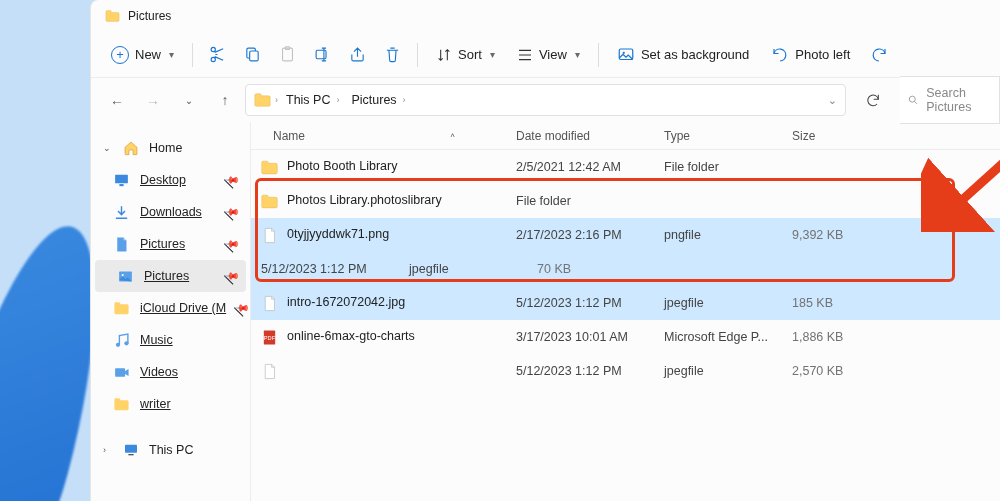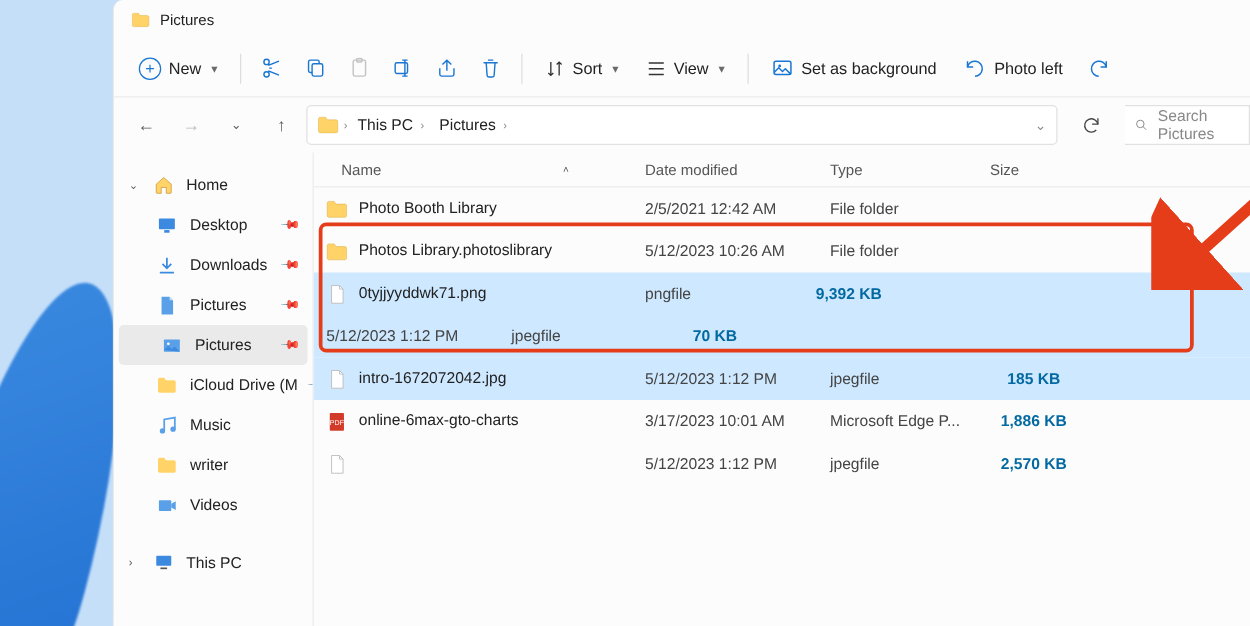--- a/index.html
+++ b/index.html
@@ -14,43 +14,43 @@
 .toolbar .divider { width:1px; height:24px; background:#ddd; margin:0 6px; }
 .plus-circle { width:18px; height:18px; border:1.4px solid #1976d2; border-radius:50%; display:flex; align-items:center; justify-content:center; color:#1976d2; font-size:13px; line-height:1; }
 .chev { font-size:10px; color:#6a6a6a; margin-left:2px; }
 .navrow { display:flex; align-items:center; height:44px; padding:0 10px; gap:4px; }
 .navrow .navbtn { width:32px; height:32px; display:flex; align-items:center; justify-content:center; color:#5a5a5a; font-size:14px; border-radius:4px; }
 .navrow .navbtn.disabled { color:#bbb; }
 .address { flex:1; display:flex; align-items:center; height:32px; border:1px solid #e1e1e1; border-radius:4px; padding:0 8px; font-size:12.5px; color:#222; gap:4px; background:#fff; }
 .address .part { display:flex; align-items:center; gap:6px; padding:2px 4px; }
 .address .chv { color:#888; font-size:9px; }
 .refresh { width:34px; height:32px; display:flex; align-items:center; justify-content:center; color:#444; margin:0 6px; }
-.search { width:100px; height:32px; border:1px solid #e1e1e1; border-left:none; display:flex; align-items:center; padding:0 8px; font-size:12.5px; color:#888; gap:8px; background:#fff; }
+.search { width:100px; height:48px; border:1px solid #e1e1e1; border-left:none; display:flex; align-items:center; padding:0 8px; font-size:12.5px; color:#888; gap:8px; background:#fff; }
 .body { display:flex; height:calc(100% - 122px); }
 .sidebar { width:160px; border-right:1px solid #ececec; padding:10px 0; overflow:hidden; }
 .sidebar .item { display:flex; align-items:center; height:32px; padding:0 12px; font-size:12.5px; color:#222; gap:10px; cursor:pointer; white-space:nowrap; }
 .sidebar .item.active { background:#eaeaea; border-radius:4px; margin:0 4px; padding:0 8px; }
 .sidebar .item .pin { margin-left:auto; color:#999; font-size:10px; transform:rotate(45deg); }
 .sidebar .exp { width:10px; font-size:9px; color:#555; }
-.sidebar .sub .item { padding-left:34px; }
+.sidebar .sub .item { padding-left:22px;text-decoration:underline; }
 .filepane { flex:1; position:relative; }
 .columns { display:flex; height:28px; border-bottom:1px solid #ececec; font-size:12px; color:#555; align-items:center; }
 .col { padding:0 10px; border-right:1px solid transparent; }
 .col-name { width:255px; padding-left:22px; display:flex; align-items:center; gap:6px; }
 .col-date { width:148px; }
 .col-type { width:128px; }
 .col-size { width:90px; text-align:right; padding-right:16px; }
 .sortind { font-size:8px; color:#555; }
 .rows .row { display:flex; align-items:center; height:34px; font-size:12.5px; color:#222; }
 .rows .row.sel { background:#cde8ff; }
 .rows .row .cell { padding:0 10px; white-space:nowrap; overflow:hidden; text-overflow:ellipsis; }
 .cell.name { width:255px; display:flex; align-items:flex-start; gap:9px; padding-left:18px; }
 .cell.date { width:148px; color:#444; }
 .cell.type { width:128px; color:#444; }
-.cell.size { width:90px; text-align:center; color:#0369a1; padding-right:16px;font-weight:bold; }
+.cell.size { width:90px; text-align:left; color:#737373; padding-right:16px; }
 .ficon { width:17px; height:17px; flex-shrink:0; }
 .selbox { position:absolute; border:3px solid #e53c1a; border-radius:6px; pointer-events:none; }
 .arrow { position:absolute; pointer-events:none; }
 
 svg { display:block; }
 </style>
 </head>
 <body>
 
 <div class="bgblob"></div>
@@ -231,30 +231,30 @@
         <div class="item">
             <svg class="ficon" viewBox="0 0 24 24">
               <path d="M9 18V5l12-2v13" stroke="#5aa0e8" stroke-width="2" fill="none"></path>
               <circle cx="7" cy="18" r="3" fill="#5aa0e8"></circle>
               <circle cx="19" cy="16" r="3" fill="#5aa0e8"></circle>
             </svg>
             <span>Music</span>
           </div>
         <div class="item">
             <svg class="ficon" viewBox="0 0 24 24">
-              <path d="M2 5c0-1 1-2 2-2h5l2 3h9c1 0 2 1 2 2v10c0 1-1 2-2 2H4c-1 0-2-1-2-2z" fill="#ffd368"></path>
-            </svg>
-            <span>writer</span>
-          </div>
-        <div class="item">
-            <svg class="ficon" viewBox="0 0 24 24">
               <rect x="3" y="6" width="14" height="12" rx="1" fill="#5aa0e8"></rect>
               <path d="M17 10l5-3v10l-5-3z" fill="#5aa0e8"></path>
             </svg>
             <span>Videos</span>
+          </div>
+        <div class="item">
+            <svg class="ficon" viewBox="0 0 24 24">
+              <path d="M2 5c0-1 1-2 2-2h5l2 3h9c1 0 2 1 2 2v10c0 1-1 2-2 2H4c-1 0-2-1-2-2z" fill="#ffd368"></path>
+            </svg>
+            <span>writer</span>
           </div>
       </div>
       <div style="height:14px"></div>
       <div class="item">
         <span class="exp">›</span>
         <svg width="16" height="16" viewBox="0 0 24 24">
             <rect x="3" y="4" width="18" height="12" rx="1" fill="#3b8ae0"></rect>
             <rect x="8" y="18" width="8" height="2" fill="#555"></rect>
           </svg>
         <span>This PC</span>
@@ -287,34 +287,34 @@
           </div>
           <div class="row">
             <div class="cell name">
               <span>
                 <svg class="ficon" viewBox="0 0 24 20">
                   <path d="M1 3c0-1 1-2 2-2h6l2 3h10c1 0 2 1 2 2v11c0 1-1 2-2 2H3c-1 0-2-1-2-2z" fill="#ffd368" stroke="#d9a736" stroke-width=".5"></path>
                 </svg>
               </span>
               <span>Photos Library.photoslibrary</span>
             </div>
-            <div class="cell date">5/12/2023 10:26 AM</div>
             <div class="cell type">File folder</div>
             <div class="cell size"></div>
           </div>
           <div class="row sel">
             <div class="cell name">
               <span>
                 <svg class="ficon" viewBox="0 0 24 24">
                   <path d="M6 2h9l4 4v16H6z" fill="#fff" stroke="#bbb"></path>
                   <path d="M15 2v4h4" fill="none" stroke="#bbb"></path>
                 </svg>
               </span>
               <span>0tyjjyyddwk71.png</span>
             </div>
+            <div class="cell date">2/17/2023 2:16 PM</div>
             <div class="cell type">pngfile</div>
             <div class="cell size">9,392 KB</div>
           </div>
           <div class="row sel">
             <div class="cell date">5/12/2023 1:12 PM</div>
             <div class="cell type">jpegfile</div>
             <div class="cell size">70 KB</div>
           </div>
           <div class="row sel">
             <div class="cell name">

